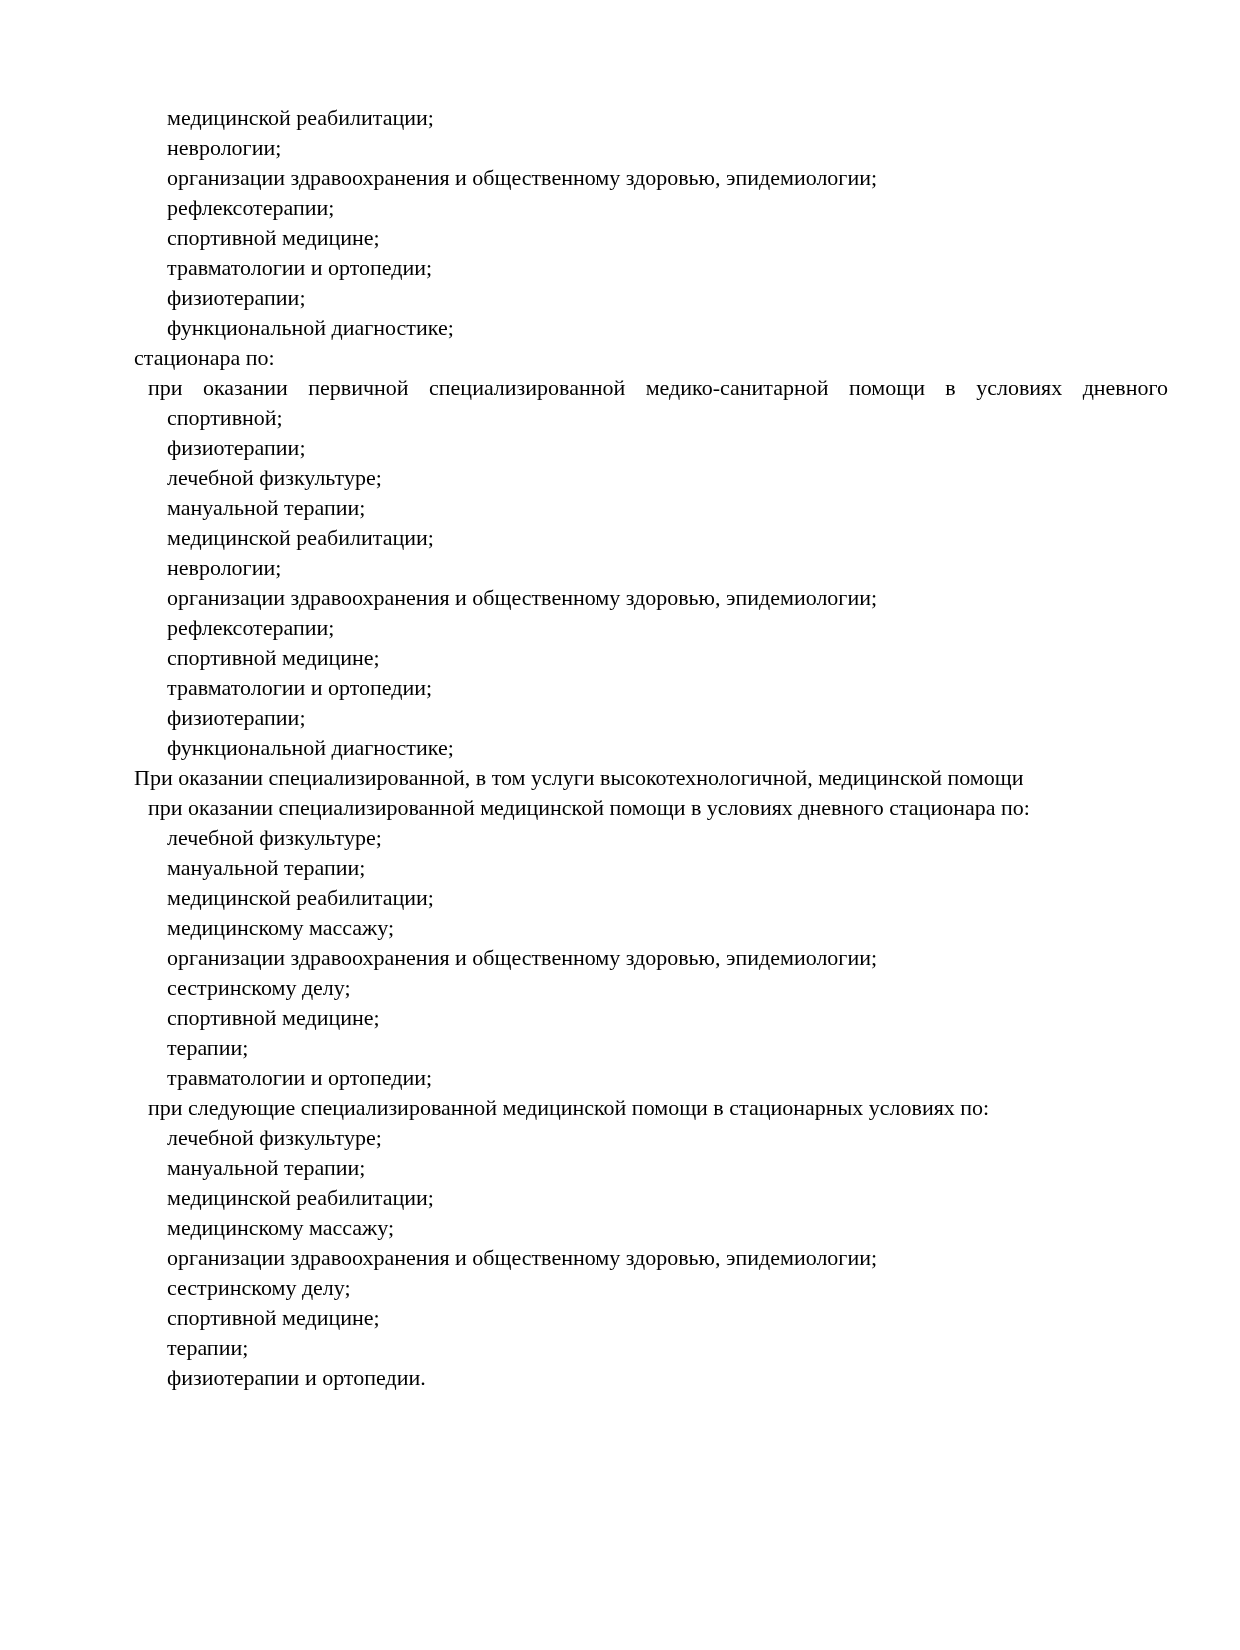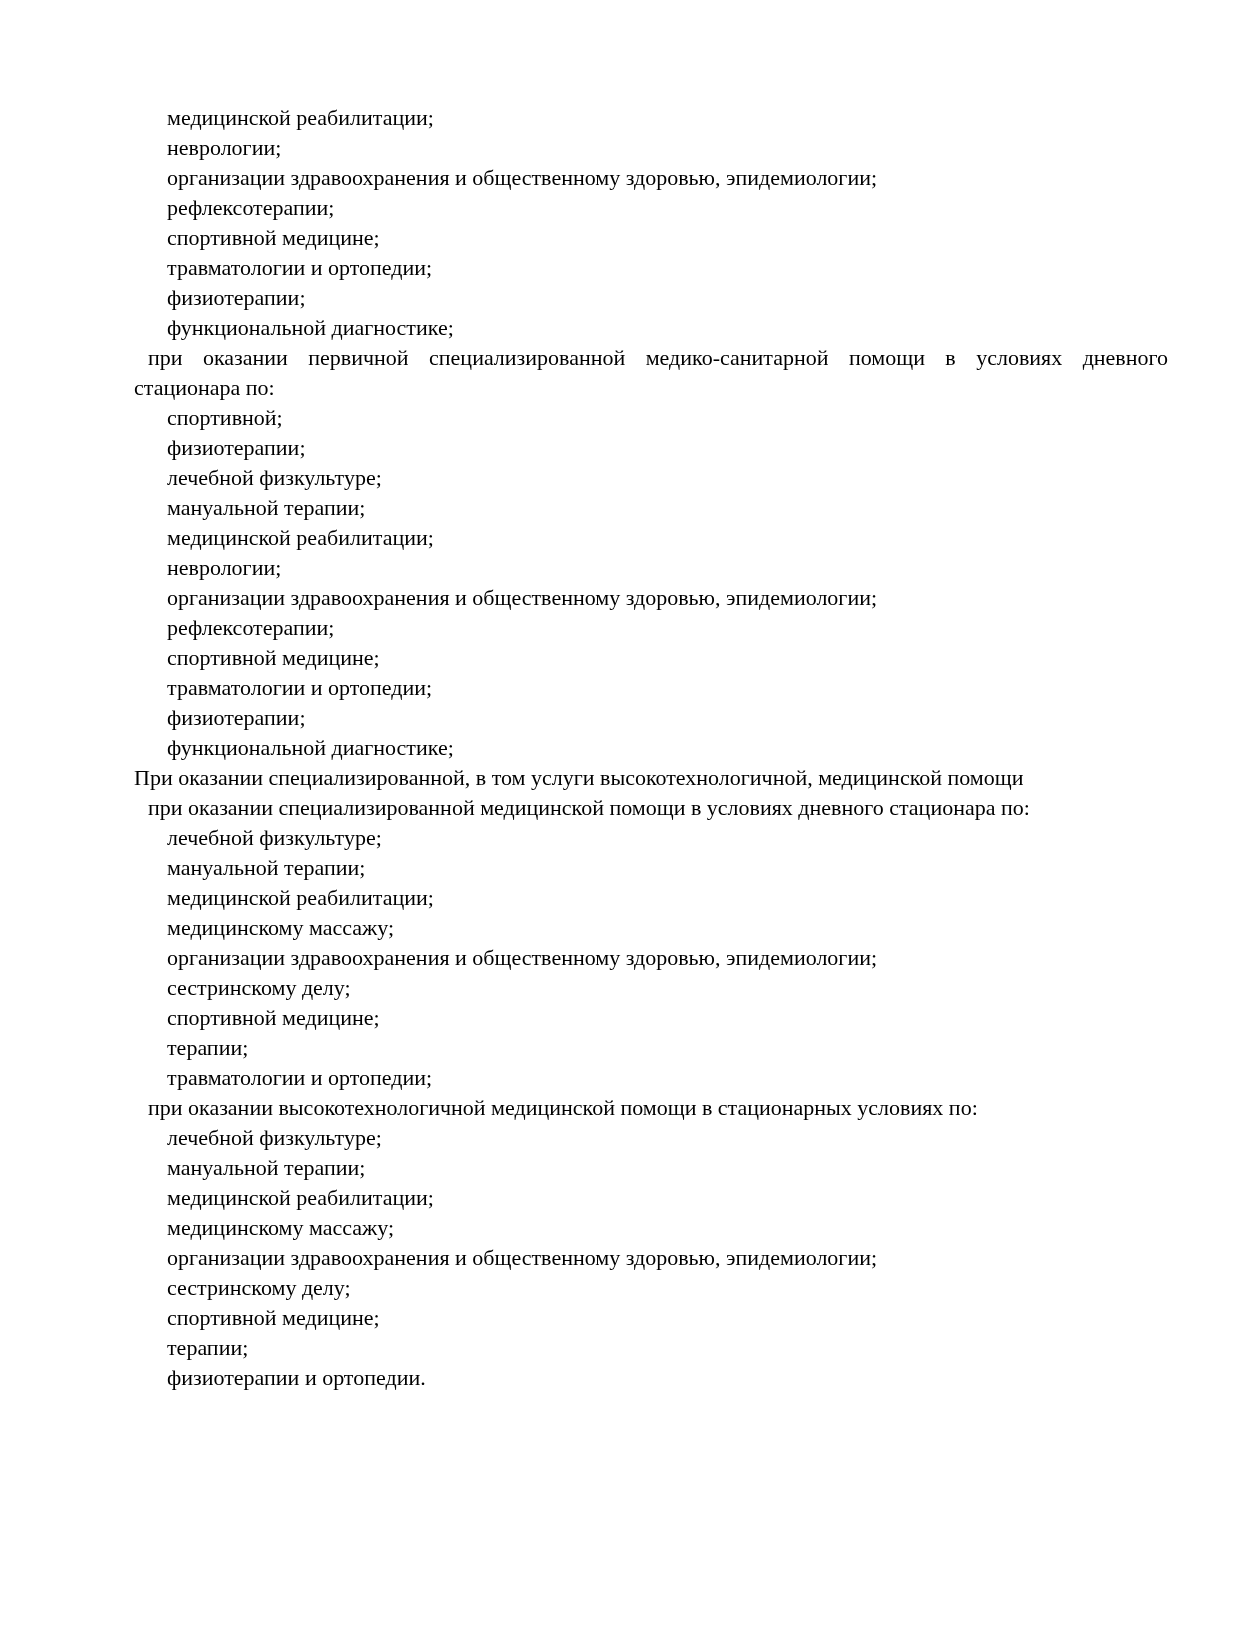--- a/index.html
+++ b/index.html
@@ -38,22 +38,22 @@
 <div class="page">
   <div class="textblock">
       <div class="line item">медицинской реабилитации;</div>
       <div class="line item">неврологии;</div>
       <div class="line item">организации здравоохранения и общественному здоровью, эпидемиологии;</div>
       <div class="line item">рефлексотерапии;</div>
       <div class="line item">спортивной медицине;</div>
       <div class="line item">травматологии и ортопедии;</div>
       <div class="line item">физиотерапии;</div>
       <div class="line item">функциональной диагностике;</div>
+      <div class="line body">стационара по:</div>
       <div class="line sub stretch">при оказании первичной специализированной медико-санитарной помощи в условиях дневного</div>
-      <div class="line body">стационара по:</div>
       <div class="line item">спортивной;</div>
       <div class="line item">физиотерапии;</div>
       <div class="line item">лечебной физкультуре;</div>
       <div class="line item">мануальной терапии;</div>
       <div class="line item">медицинской реабилитации;</div>
       <div class="line item">неврологии;</div>
       <div class="line item">организации здравоохранения и общественному здоровью, эпидемиологии;</div>
       <div class="line item">рефлексотерапии;</div>
       <div class="line item">спортивной медицине;</div>
       <div class="line item">травматологии и ортопедии;</div>
@@ -63,21 +63,21 @@
       <div class="line sub">при оказании специализированной медицинской помощи в условиях дневного стационара по:</div>
       <div class="line item">лечебной физкультуре;</div>
       <div class="line item">мануальной терапии;</div>
       <div class="line item">медицинской реабилитации;</div>
       <div class="line item">медицинскому массажу;</div>
       <div class="line item">организации здравоохранения и общественному здоровью, эпидемиологии;</div>
       <div class="line item">сестринскому делу;</div>
       <div class="line item">спортивной медицине;</div>
       <div class="line item">терапии;</div>
       <div class="line item">травматологии и ортопедии;</div>
-      <div class="line sub">при оказании высокотехнологичной медицинской помощи в стационарных условиях по:</div>
+      <div class="line sub">при следующие специализированной медицинской помощи в стационарных условиях по:</div>
       <div class="line item">лечебной физкультуре;</div>
       <div class="line item">мануальной терапии;</div>
       <div class="line item">медицинской реабилитации;</div>
       <div class="line item">медицинскому массажу;</div>
       <div class="line item">организации здравоохранения и общественному здоровью, эпидемиологии;</div>
       <div class="line item">сестринскому делу;</div>
       <div class="line item">спортивной медицине;</div>
       <div class="line item">терапии;</div>
       <div class="line item">физиотерапии и ортопедии.</div>
     </div>

